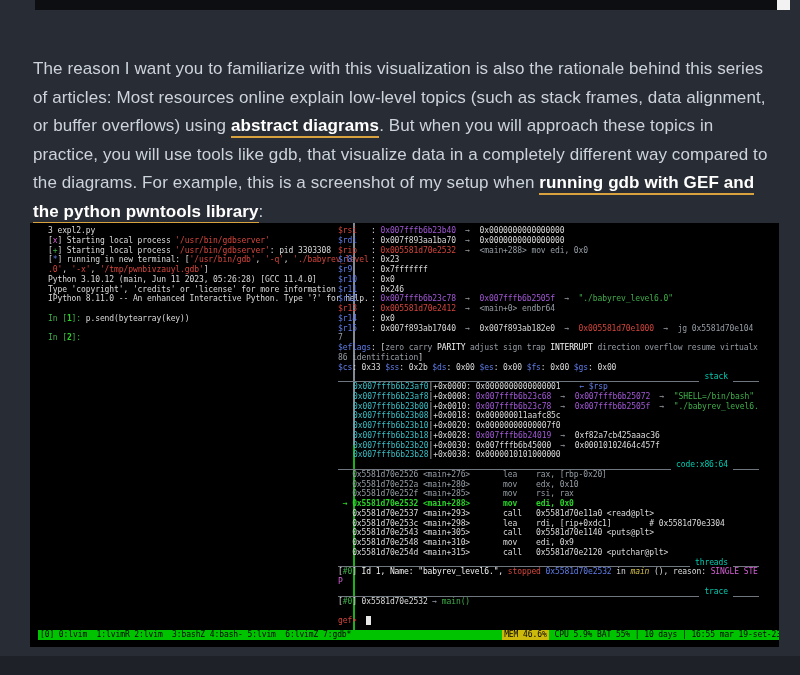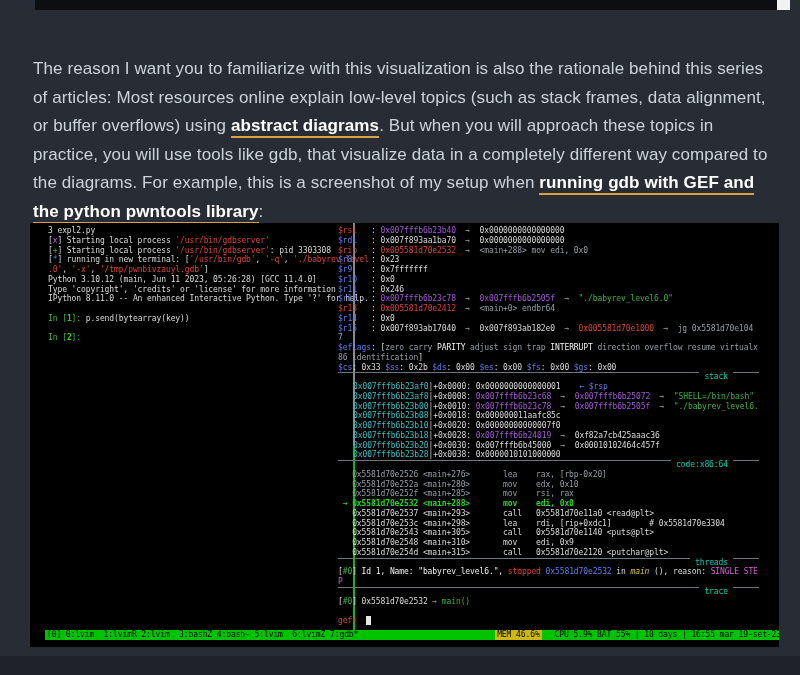--- a/index.html
+++ b/index.html
@@ -44,37 +44,37 @@
   .seg-b {color:#5f7ce8;}
   .seg-p {color:#a257d6;}
   .seg-g {color:#3fae4a;}
   .seg-gb{color:#27d427;font-weight:bold;}
   .seg-c {color:#38bdc4;padding-left:15px;}
   .seg-y {color:#d6c04a;font-style:italic;}
   .seg-m {color:#d45fd4;}
   .seg-cur{background:#e8e8e8;color:#e8e8e8;}
 
   
-  .divrow{display:flex;align-items:flex-start;height:9.75px;}
+  .divrow{display:flex;align-items:flex-end;height:9.75px;}
   .dline{height:1px;background:#6f767e;}
   .dgrow{flex:1;}
   .dend{width:26px;}
   .divlabel{color:#00c9ae;margin:0 5px;}
 
   
   .statusbar{
-    position:absolute;left:15px;top:407px;width:749px;height:10px;
+    position:absolute;left:8px;top:407px;width:749px;height:10px;
     background:#00c300;color:#000;
     display:flex;justify-content:space-between;align-items:center;
     font-size:8px;line-height:10px;overflow:hidden;
   }
   .sb-left{padding-left:2px;}
   .sb-right{display:flex;align-items:center;}
   .sb-mem{background:#cdb90c;padding:0 2px;height:10px;}
-  .sb-info{padding:0 13px;}
+  .sb-info{padding:0 6px;}
 
   .bottom-band{position:absolute;left:0;top:656px;width:800px;height:19px;background:#1e2127;}
 </style>
 </head>
 <body>
 
 <div class="codeblock-strip">
   <div class="scroll-thumb"></div>
 </div>
 

